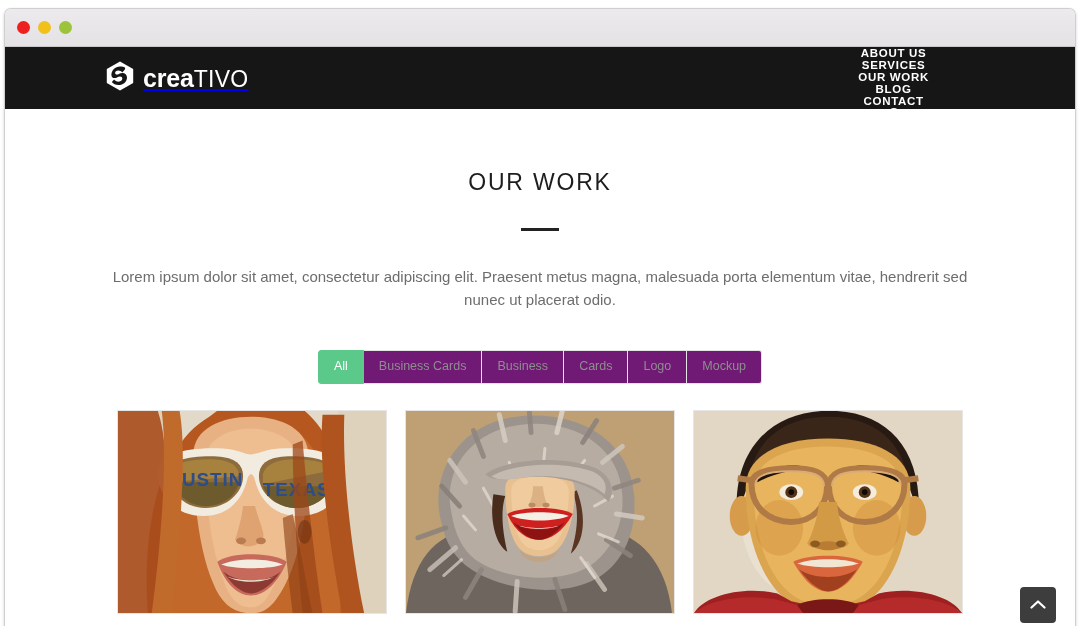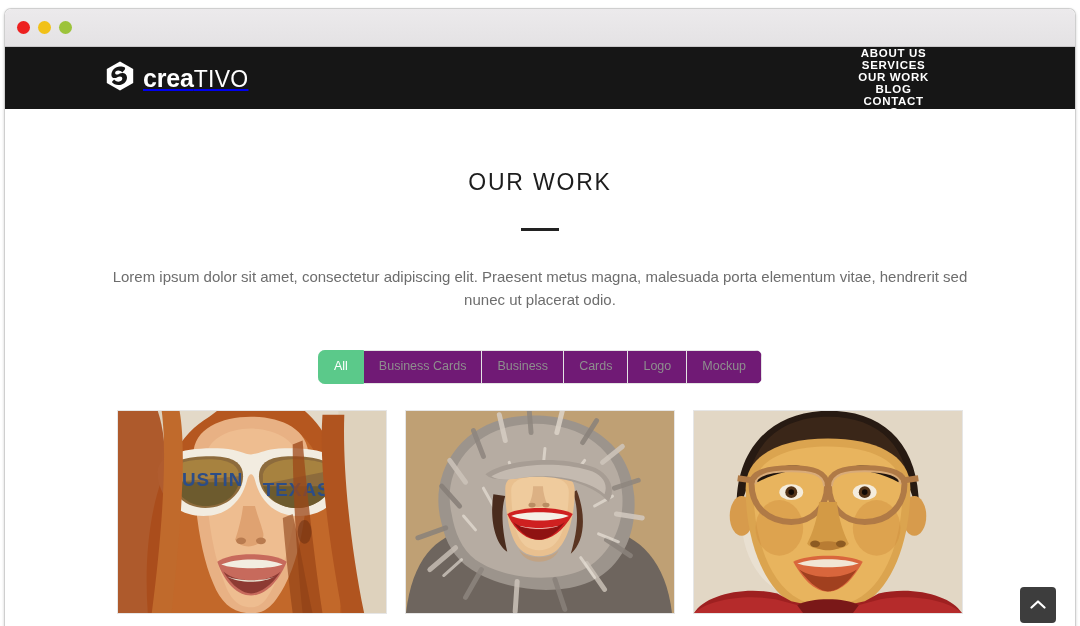--- a/index.html
+++ b/index.html
@@ -134,21 +134,21 @@
     font-size: 15px;
     line-height: 1.52;
     color: #6d6d6d;
     font-weight: 300;
   }
 
   
   #filter-bar {
     margin: 38px auto 0;
     display: inline-flex;
-    border-radius: 7px;
+    border-radius: 2px;
     overflow: hidden;
   }
   .filter-btn {
     font-family: "Liberation Sans", sans-serif;
     font-size: 12.5px;
     font-weight: 300;
     color: #8e8e8e;
     background: #701a75;
     border: 1px solid #e4e4e4;
     border-left-width: 0;

